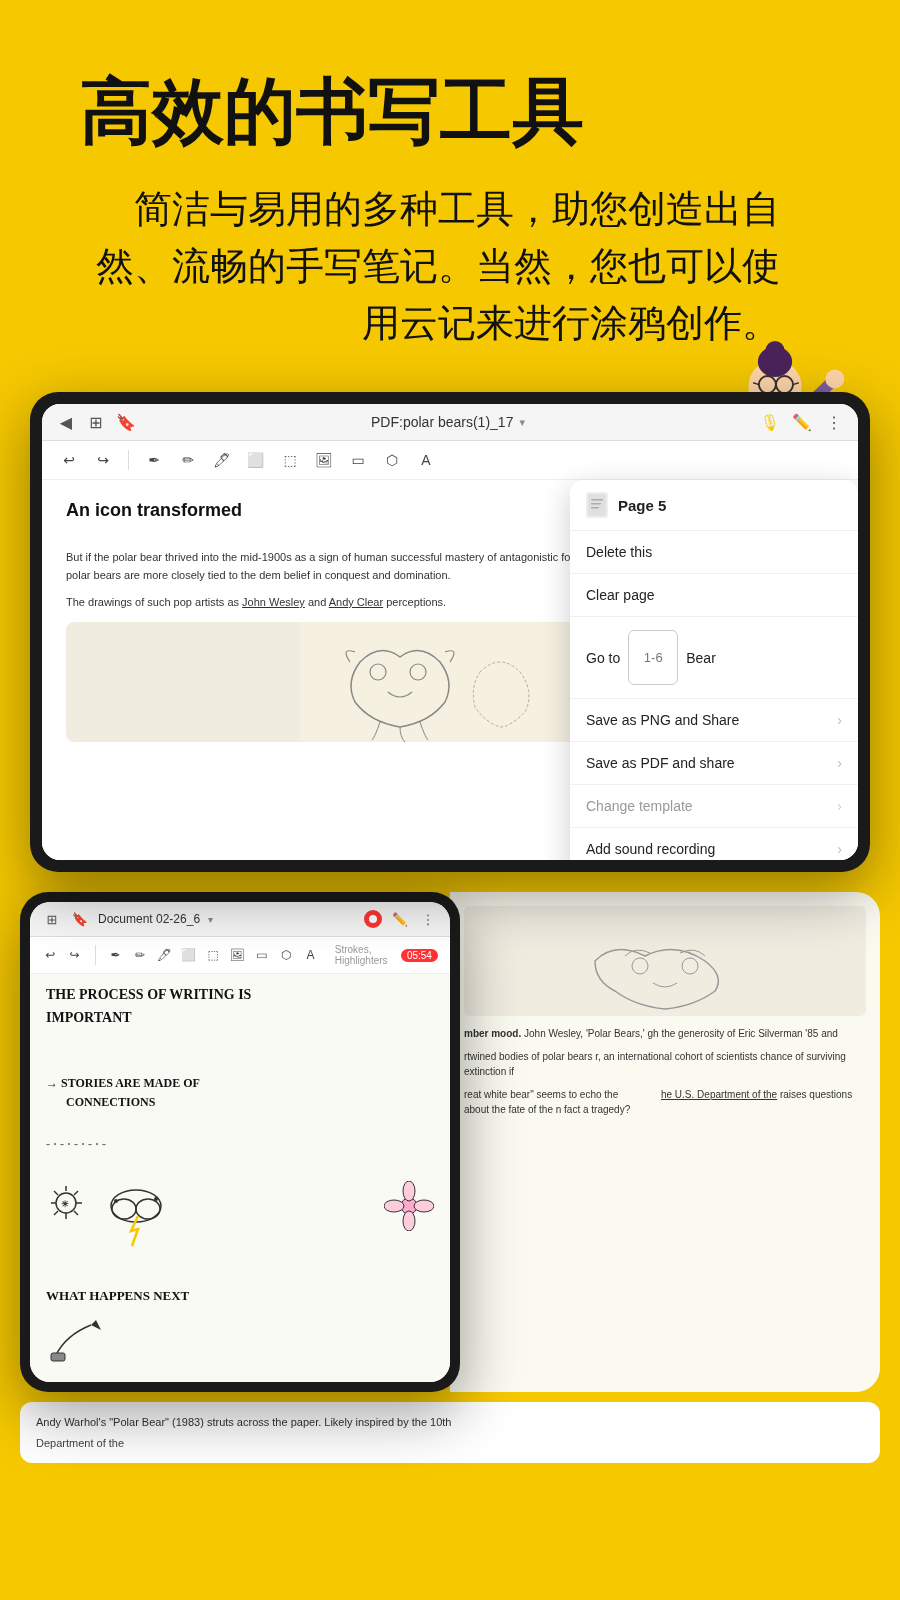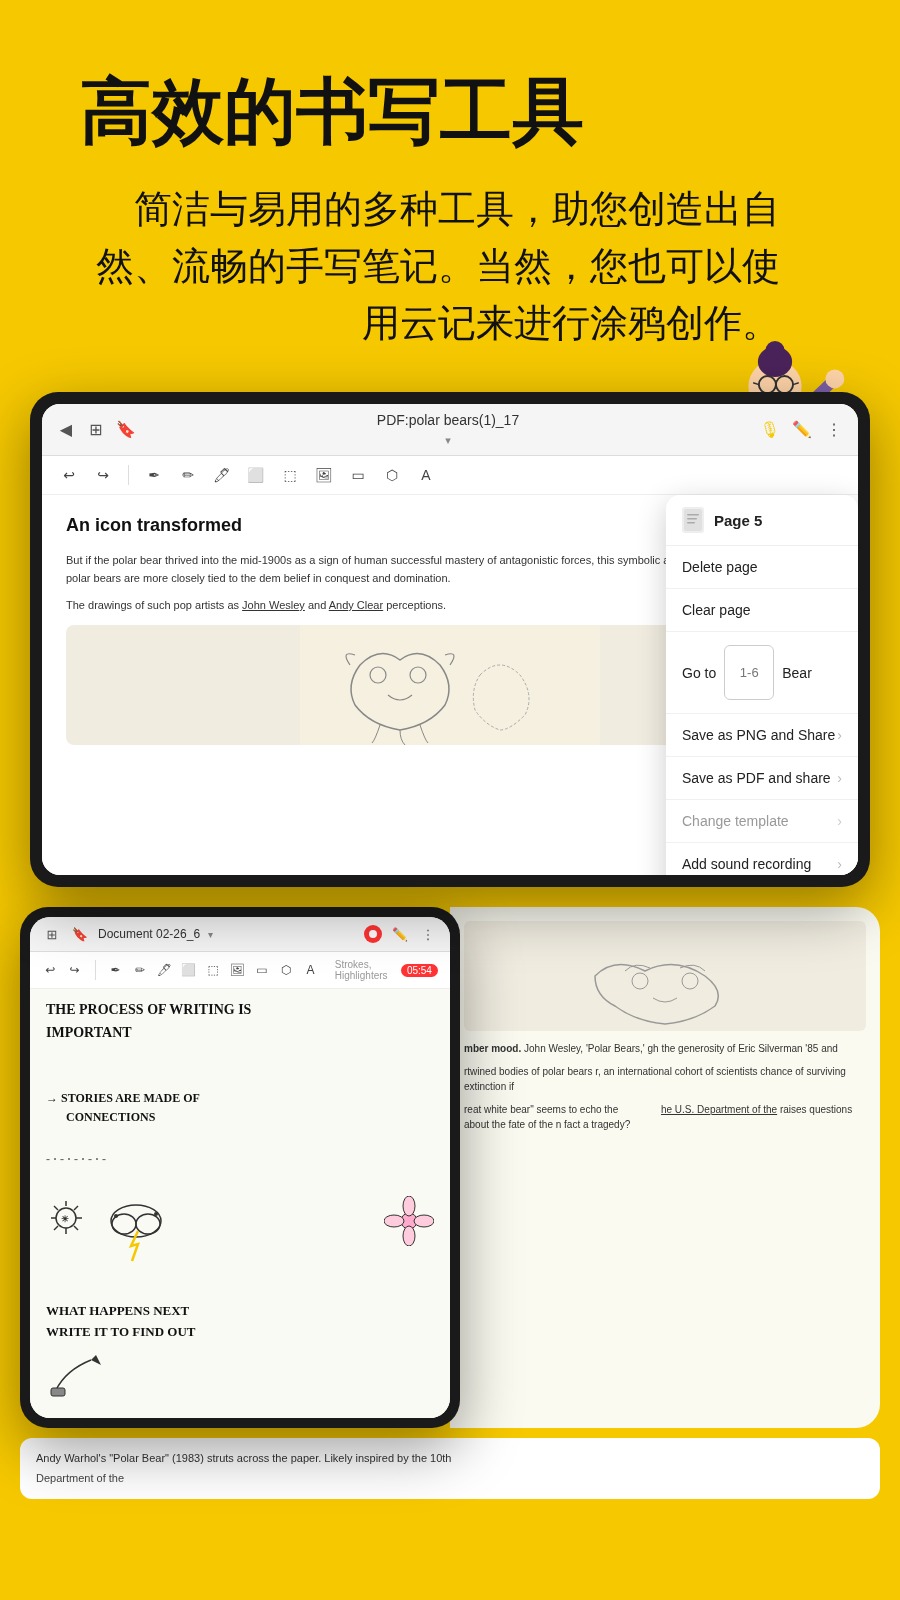--- a/index.html
+++ b/index.html
@@ -80,21 +80,20 @@
       align-items: center;
       gap: 10px;
     }
     .toolbar-center {
       display: flex;
       align-items: center;
       gap: 6px;
       font-size: 14px;
       color: #333;
       font-weight: 500;
-      flex-direction: column;
     }
     .toolbar-right {
       display: flex;
       align-items: center;
       gap: 12px;
     }
     .toolbar-icon {
       width: 20px;
       height: 20px;
       display: flex;
@@ -143,41 +142,41 @@
       flex: 1;
       padding: 20px 24px;
       background: #fff;
       overflow: hidden;
     }
 
     .doc-title {
       font-size: 18px;
       font-weight: 700;
       color: #111;
-      margin-bottom: 16px;
+      margin-bottom: 28px;
     }
 
     .doc-text {
       font-size: 11px;
       color: #333;
       line-height: 1.6;
       margin-bottom: 10px;
     }
 
     .doc-text-link {
       text-decoration: underline;
       color: #333;
     }
 
     
     .dropdown-menu {
       position: absolute;
       right: 0;
       top: 0;
-      width: 192px;
+      width: 288px;
       background: #fff;
       border-radius: 14px;
       box-shadow: 0 8px 30px rgba(0,0,0,0.2);
       z-index: 10;
       overflow: hidden;
     }
 
     .dropdown-header {
       display: flex;
       align-items: center;
@@ -460,21 +459,21 @@
                 <rect width="18" height="22" rx="2" fill="#e0e0e0"></rect>
                 <rect x="3" y="5" width="12" height="1.5" rx="0.75" fill="#aaa"></rect>
                 <rect x="3" y="9" width="10" height="1.5" rx="0.75" fill="#aaa"></rect>
                 <rect x="3" y="13" width="8" height="1.5" rx="0.75" fill="#aaa"></rect>
               </svg>
             </div>
             <span class="dropdown-header-title">Page 5</span>
           </div>
 
           <div class="dropdown-item">
-            <span class="dropdown-item-label">Delete page</span>
+            <span class="dropdown-item-label">Delete this</span>
           </div>
           <div class="dropdown-item">
             <span class="dropdown-item-label">Clear page</span>
           </div>
           <div class="dropdown-item">
             <div class="go-to-row">
               <span class="dropdown-item-label">Go to</span>
               <input class="go-to-input" value="1-6" readonly="" style="">
               <span class="dropdown-item-label">Bear</span>
             </div>
@@ -591,21 +590,20 @@
                 <circle cx="25" cy="25" r="8" fill="#ffaacc" stroke="#333" stroke-width="1"></circle>
                 <ellipse cx="25" cy="10" rx="6" ry="10" fill="#ffccdd" stroke="#333" stroke-width="1"></ellipse>
                 <ellipse cx="25" cy="40" rx="6" ry="10" fill="#ffccdd" stroke="#333" stroke-width="1"></ellipse>
                 <ellipse cx="10" cy="25" rx="10" ry="6" fill="#ffccdd" stroke="#333" stroke-width="1"></ellipse>
                 <ellipse cx="40" cy="25" rx="10" ry="6" fill="#ffccdd" stroke="#333" stroke-width="1"></ellipse>
               </svg>
             </div>
           </div>
           <br>
           <div style="font-size:13px;font-weight:700;">WHAT HAPPENS NEXT</div>
-          <div style="font-size:13px;font-weight:700;">WRITE IT TO FIND OUT</div>
           
           <div style="margin-top:8px;">
             <svg width="60" height="50" viewBox="0 0 60 50">
               <path d="M10 40 Q20 20 45 10" stroke="#333" stroke-width="1.5" fill="none"></path>
               <path d="M45 10 L50 5 L55 15 L45 10Z" fill="#333"></path>
               <rect x="5" y="38" width="14" height="8" rx="2" fill="#888" stroke="#333" stroke-width="1"></rect>
             </svg>
           </div>
         </div>
       </div>

